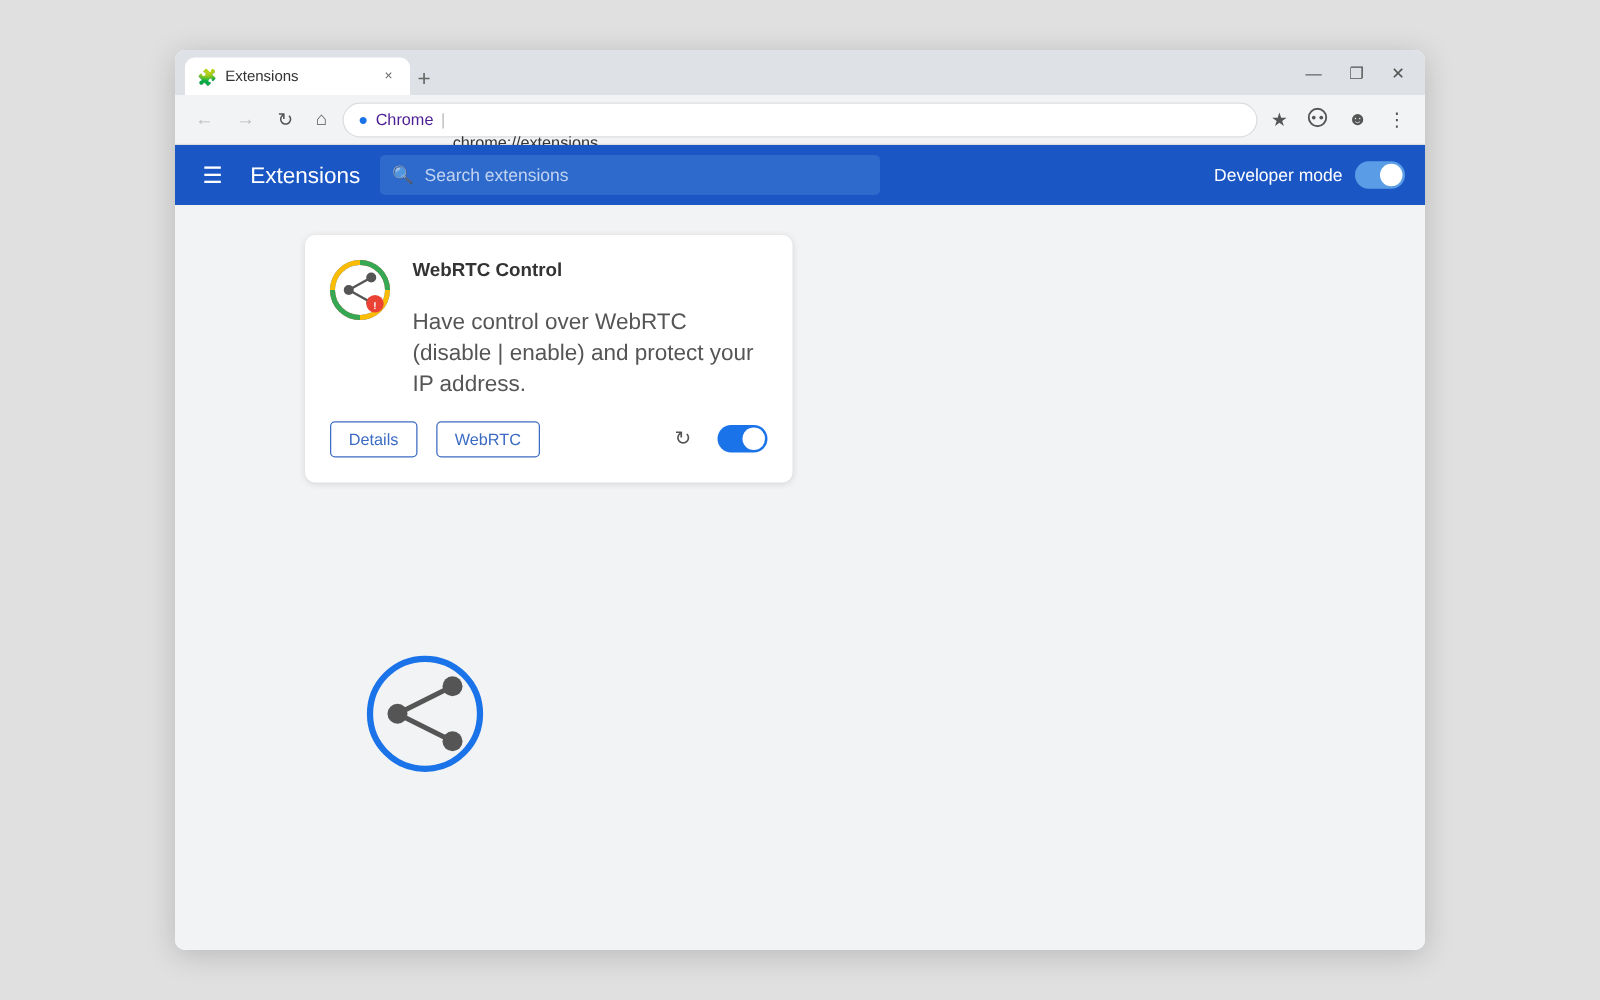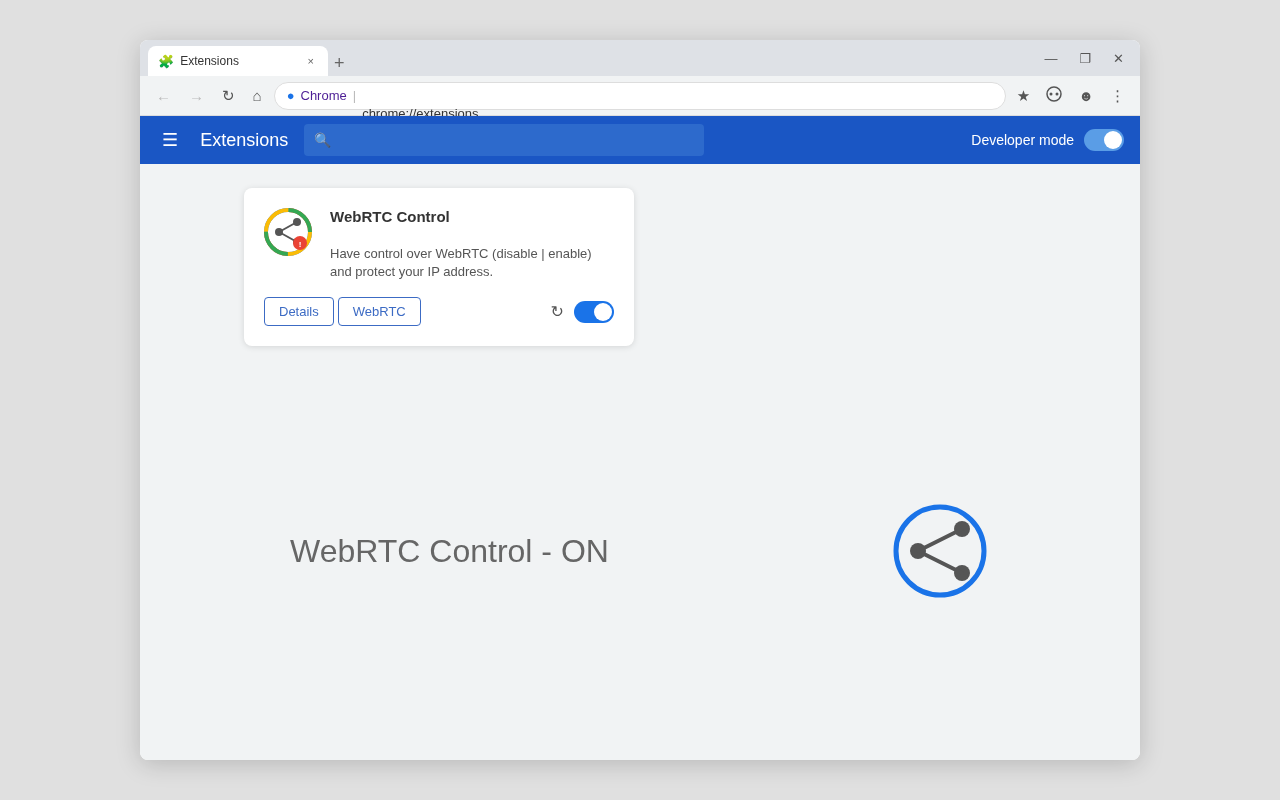--- a/index.html
+++ b/index.html
@@ -291,29 +291,29 @@
     }
 
     .ext-info-title {
       font-size: 15px;
       font-weight: 600;
       color: #333;
       margin-bottom: 20px;
     }
 
     .ext-info-desc {
-      font-size: 13px;
+      font-size: 18px;
       color: #555;
       line-height: 1.4;
     }
 
     .ext-card-bottom {
       display: flex;
       align-items: center;
-      gap: 4px;
+      gap: 15px;
     }
 
     .ext-btn {
       border: 1px solid #3c6bc4;
       background: #fff;
       color: #3c6bc4;
       border-radius: 4px;
       padding: 6px 14px;
       font-size: 13px;
       cursor: pointer;
@@ -427,20 +427,21 @@
       <button class="addr-icon-btn">☻</button>
       <button class="addr-icon-btn">⋮</button>
     </div>
   </div>
 
   <div class="extensions-header">
     <button class="hamburger-btn">☰</button>
     <span class="extensions-title">Extensions</span>
     <div class="search-box">
       <span class="search-icon-ext">🔍</span>
+      <input class="search-input-ext" type="text" placeholder="Search extensions" style="">
     </div>
     <div class="dev-mode-section">
       <span class="dev-mode-label">Developer mode</span>
       <div class="toggle-switch">
         <div class="toggle-knob"></div>
       </div>
     </div>
   </div>
 
   <div class="page-content">
@@ -480,21 +481,20 @@
         <button class="refresh-btn">↻</button>
         <div class="ext-toggle">
           <div class="ext-toggle-knob"></div>
         </div>
       </div>
     </div>
 
     <div class="state-section">
 
       <div class="state-row">
-        <span class="state-label">WebRTC Control - ON</span>
         <svg class="state-icon-circle" viewBox="0 0 100 100" xmlns="http://www.w3.org/2000/svg">
           <circle cx="50" cy="50" r="44" fill="none" stroke="#1a73e8" stroke-width="5"></circle>
 
           <circle cx="72" cy="28" r="8" fill="#555"></circle>
           <circle cx="28" cy="50" r="8" fill="#555"></circle>
           <circle cx="72" cy="72" r="8" fill="#555"></circle>
           <line x1="72" y1="28" x2="28" y2="50" stroke="#555" stroke-width="4" stroke-linecap="round"></line>
           <line x1="28" y1="50" x2="72" y2="72" stroke="#555" stroke-width="4" stroke-linecap="round"></line>
         </svg>
       </div>

